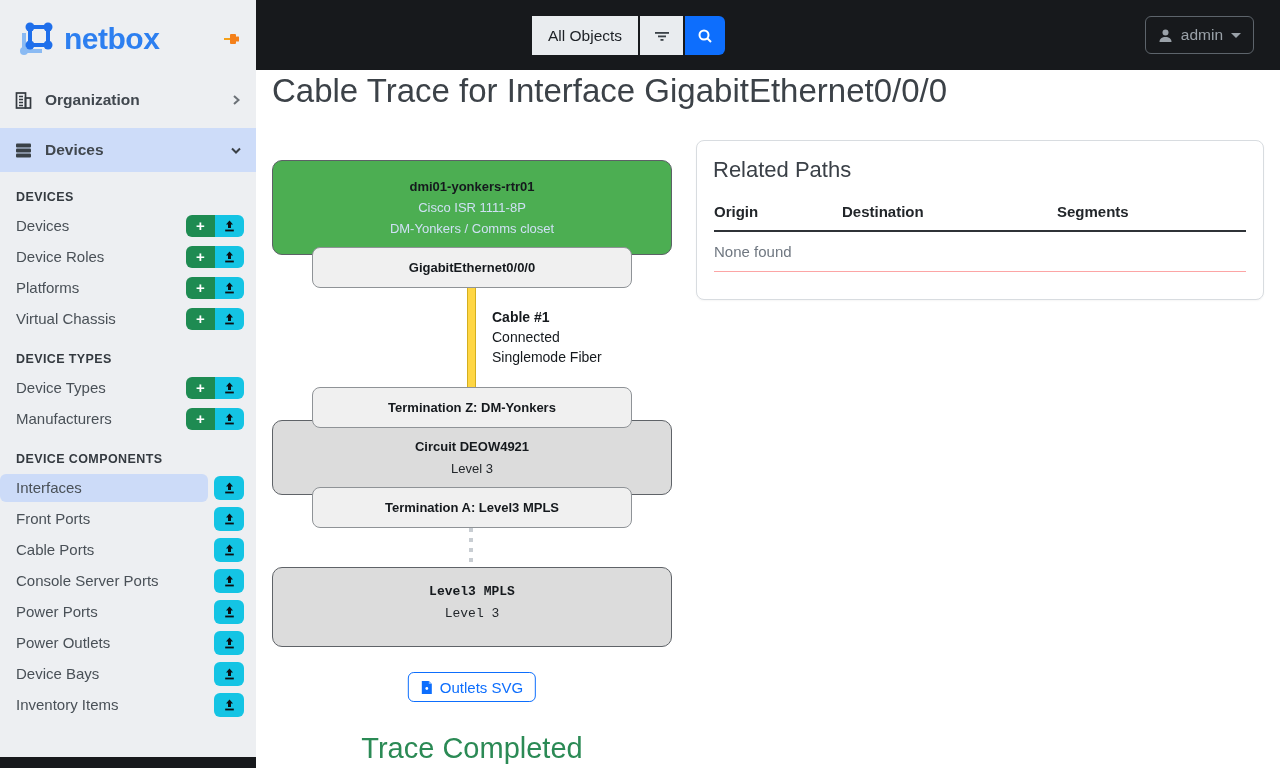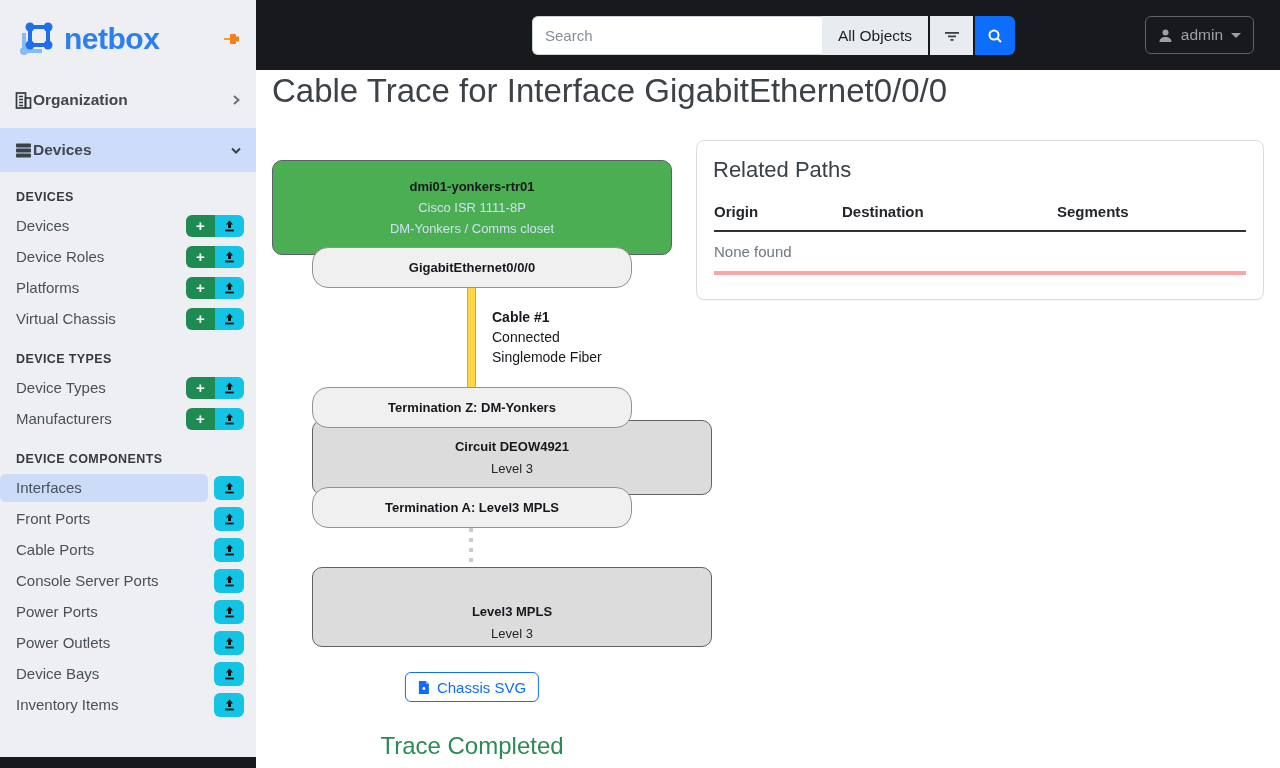--- a/index.html
+++ b/index.html
@@ -8,21 +8,21 @@
   .canvas { position:relative; width:1280px; height:768px; }
 
   
   .sidebar { position:absolute; left:0; top:0; width:256px; height:757px;
              background:#edeff2; overflow:hidden; }
   .logo-row { height:78px; display:flex; align-items:center; padding:0 14px; }
   .logo-text { font-size:30px; font-weight:700; color:#2d7ff0; margin-left:6px; letter-spacing:-0.5px; }
   .pin-btn { margin-left:auto; cursor:pointer; }
   .nav-row { height:40px; margin:2px 0 0 0; display:flex; align-items:center;
              padding:0 14px; color:#40474e; font-size:15.5px; font-weight:700; cursor:pointer; }
-  .nav-row .nav-label { }
+  .nav-row .nav-label { margin-left:12px; }
   .nav-row .chev { margin-left:auto; }
   .nav-row.active { background:#cddcf9; height:44px; margin-top:8px; }
   .section-hdr { padding:18px 16px 6px 16px; font-size:12.5px; font-weight:700;
                  color:#343a40; letter-spacing:0.4px; }
   .s-item { position:relative; height:31px; display:flex; align-items:center;
             padding-left:16px; font-size:15px; color:#495057; cursor:pointer; }
   .s-item .hl { position:absolute; left:0; top:2px; width:208px; height:28px;
                 background:#ccdbf8; border-radius:6px; z-index:0; }
   .s-label { position:relative; z-index:1; }
   .btns { position:absolute; right:12px; top:50%; transform:translateY(-50%);
@@ -58,54 +58,54 @@
   .page-title { position:absolute; left:16px; top:2px; font-size:33px; font-weight:400; color:#3c4248; }
 
   .trace { position:absolute; left:16px; top:90px; width:400px; height:620px; }
   .node-device { position:absolute; left:0; top:0; width:400px; height:95px;
                  background:#4cae52; border:1px solid #5c6166; border-radius:10px;
                  text-align:center; padding-top:18px; }
   .node-device .dev-name { font-size:13px; font-weight:700; color:#15191d; margin-bottom:6px; }
   .node-device a, .dev-link { display:block; font-size:13px; color:#cfe0f4;
                  text-decoration:none; margin-bottom:6px; cursor:pointer; }
   .term-box { position:absolute; width:320px; height:41px; left:40px;
-              background:#f0f0f0; border:1px solid #8f9397; border-radius:16px;
+              background:#f0f0f0; border:1px solid #8f9397; border-radius:8px;
               display:flex; align-items:center; justify-content:center;
               font-size:13px; font-weight:700; color:#15191d; z-index:3; }
   .t-iface { top:87px; }
   .t-z { top:227px; }
   .t-a { top:327px; }
   .big-box { position:absolute; left:0; width:400px; background:#dcdcdc;
-             border:1px solid #5f6368; border-radius:10px; text-align:center; z-index:1;margin-left:40px; }
+             border:1px solid #5f6368; border-radius:10px; text-align:center; z-index:1; }
   .b-circuit { top:260px; height:75px; padding-top:18px; }
-  .b-network { top:407px; height:80px; padding-top:36px; }
+  .b-network { top:407px; height:80px; padding-top:16px;font-family:Liberation Mono, monospace; }
   .big-box .b-name { font-size:13px; font-weight:700; color:#15191d; margin-bottom:7px; }
   .big-box .b-sub { font-size:13px; color:#23272b; cursor:pointer; }
   .cable-line { position:absolute; left:195px; top:128px; width:9px; height:99px;
                 background:#ffd643; border-left:1.5px solid #d4af1f; border-right:1.5px solid #d4af1f; z-index:2; }
   .cable-label { position:absolute; left:220px; top:147px; font-size:14px; color:#15191d; line-height:20px; }
   .cable-label .c-name { font-weight:700; }
   .dotted { position:absolute; left:197px; top:368px; height:40px; width:4px;
             background:repeating-linear-gradient(to bottom,#c8cdd2 0 4px,transparent 4px 10px); z-index:2; }
   .dl-btn { position:absolute; left:50%; top:512px; transform:translateX(-50%);
             display:inline-flex; align-items:center; gap:7px; padding:5px 12px; height:30px;
             border:1px solid #0d6efd; border-radius:6px; background:#fff;
             color:#0d6efd; font-size:15px; cursor:pointer; white-space:nowrap; }
   .trace-status { position:absolute; left:0; top:572px; width:400px; text-align:center;
-                  font-size:24px; color:#2b8a55; }
+                  font-size:29px; color:#2b8a55; }
 
   
   .card { position:absolute; left:440px; top:70px; width:568px; height:160px;
           background:#fff; border:1px solid #d8dce0; border-radius:8px;
           box-shadow:0 1px 2px rgba(0,0,0,0.04); }
   .card-title { padding:16px 16px 0 16px; font-size:22px; font-weight:400; color:#3a4047; }
   .rp-table { width:calc(100% - 34px); margin:14px 17px 0 17px; border-collapse:collapse; }
   .rp-table th { text-align:left; font-size:15px; font-weight:700; color:#22262a;
                  padding:6px 0 10px 0; border-bottom:2px solid #2f3337; }
-  .rp-table td { font-size:15px; color:#6f7780; padding:11px 0; border-bottom:4px solid #fca5a5; }
+  .rp-table td { font-size:15px; color:#6f7780; padding:11px 0; border-bottom:1px solid #fca5a5; }
 
   svg { display:block; }
 </style>
 </head>
 <body>
 
 <div class="canvas">
 
   <div class="sidebar">
     <div class="logo-row">
@@ -344,21 +344,20 @@
               <path d="M5.5 0.5 L9 4.5 H7 V8 H4 V4.5 H2 Z"></path>
               <rect x="1.2" y="9.6" width="8.6" height="1.8"></rect>
             </svg>
           </span>
         </span>
     </div>
   </div>
 
   <div class="topbar">
     <div class="search-group">
-      <input class="search-input" type="text" placeholder="Search" style="">
       <span class="seg seg-scope">All Objects</span>
       <span class="seg seg-filter">
         <svg width="16" height="14" viewBox="0 0 16 14" fill="#3a4147">
           <rect x="1" y="3" width="14" height="1.8"></rect>
           <rect x="4" y="6.5" width="8" height="1.8"></rect>
           <rect x="6.5" y="10" width="3" height="1.8"></rect>
         </svg>
       </span>
       <span class="seg seg-search">
         <svg width="16" height="16" viewBox="0 0 16 16" fill="none" stroke="#ffffff" stroke-width="2">
@@ -415,21 +414,21 @@
       </div>
 
       <button class="dl-btn">
         <span>
           <svg width="12" height="15" viewBox="0 0 12 15">
             <path d="M1 1 H8 L11 4 V14 H1 Z" fill="#0d6efd"></path>
             <path d="M8 1 L8 4 H11 Z" fill="#7db3fb"></path>
             <circle cx="6" cy="8.5" r="1.4" fill="#ffffff"></circle>
           </svg>
         </span>
-        <span>Chassis SVG</span>
+        <span>Outlets SVG</span>
       </button>
 
       <div class="trace-status">Trace Completed</div>
     </div>
 
     <div class="card">
       <div class="card-title">Related Paths</div>
       <table class="rp-table">
         <thead>
           <tr>

